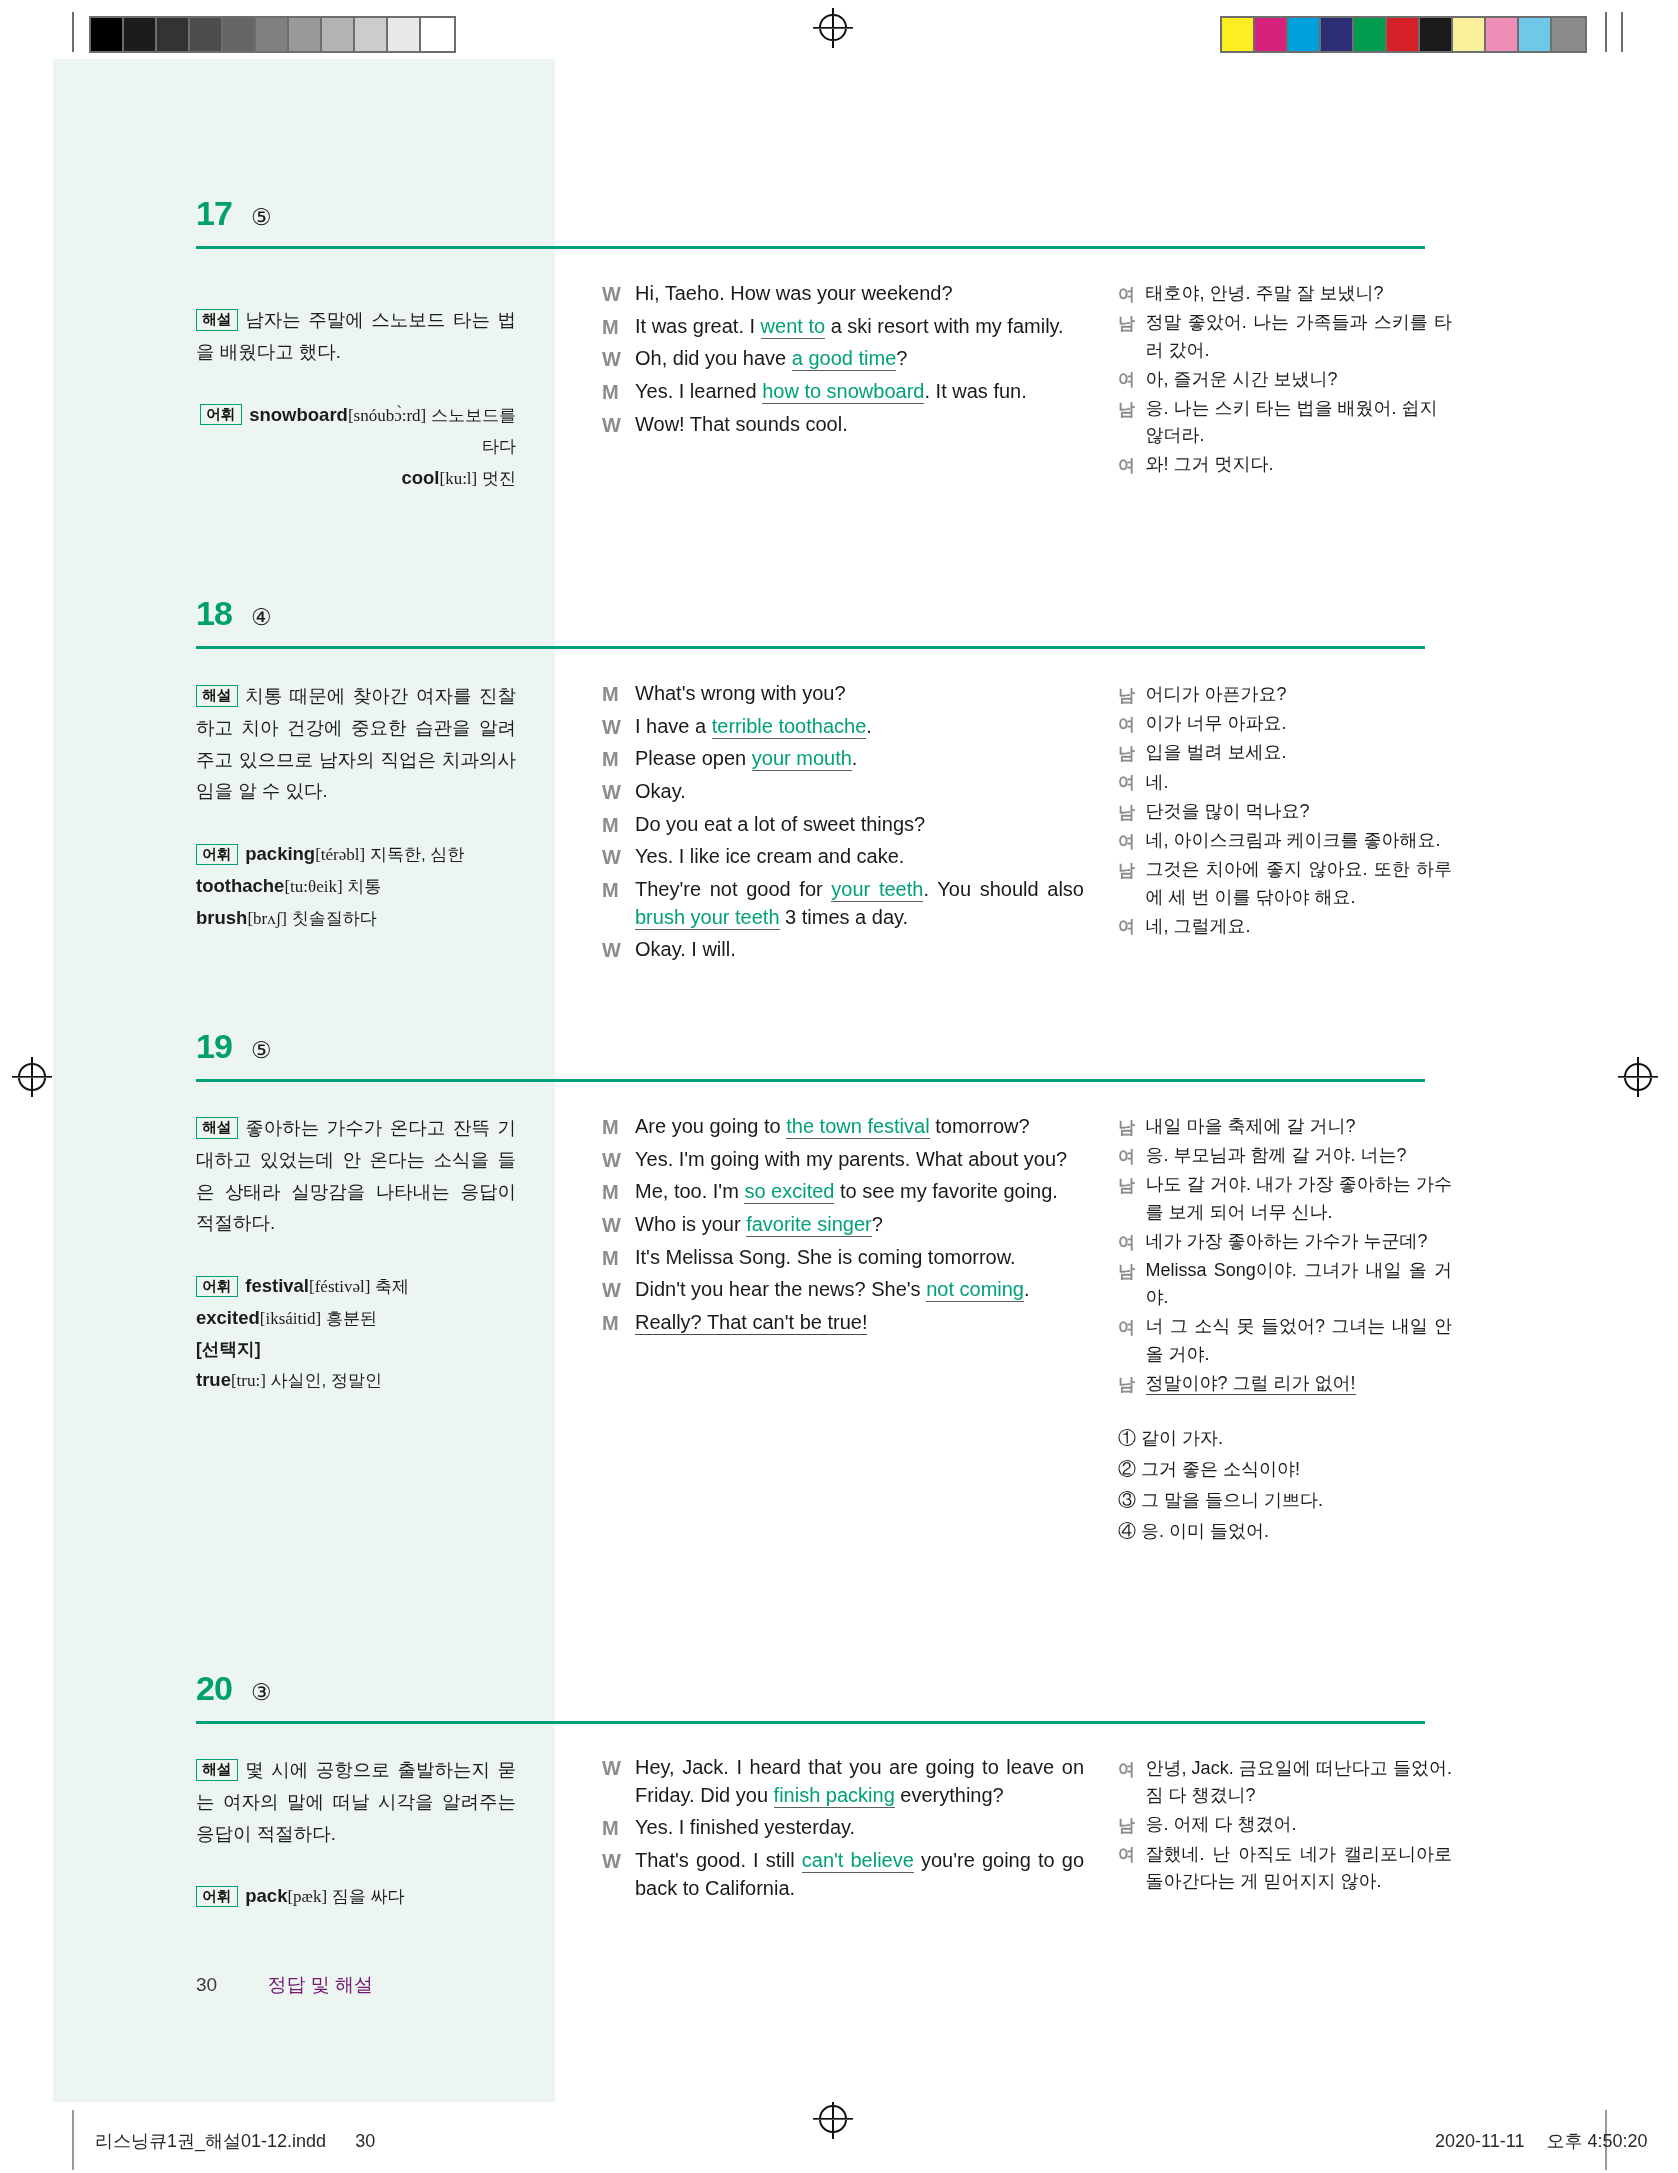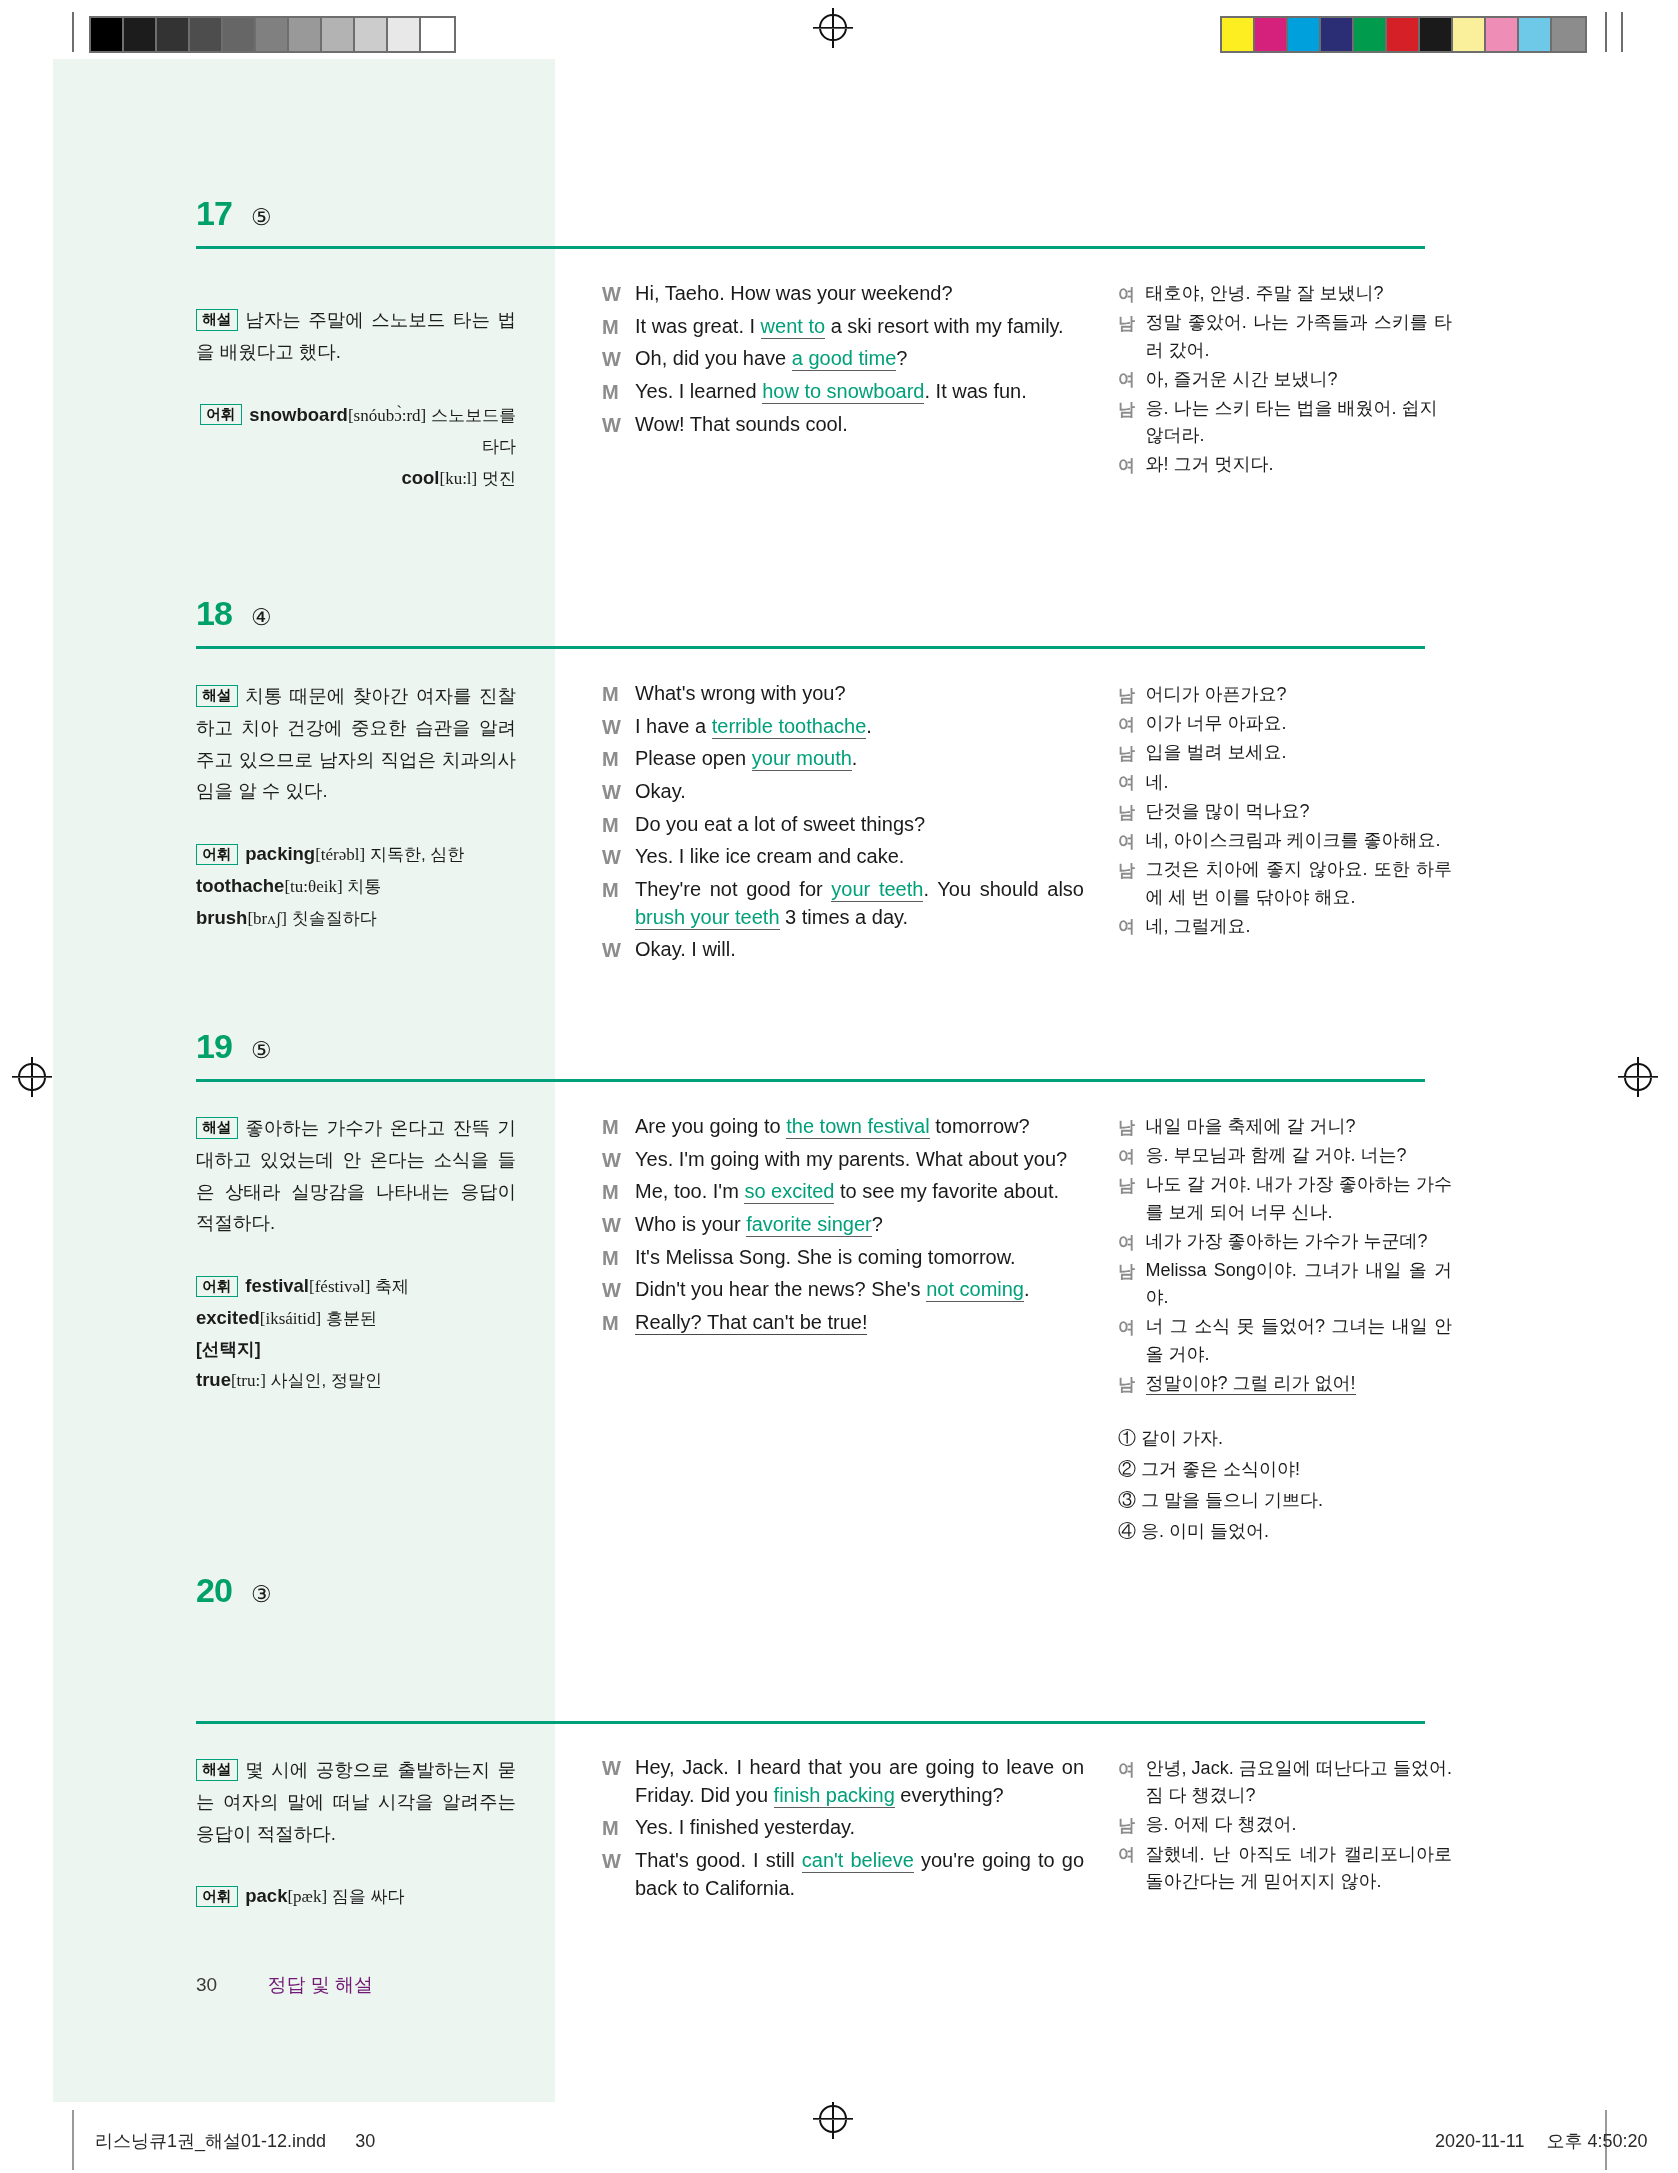--- a/index.html
+++ b/index.html
@@ -326,21 +326,21 @@
       <div class="line">
         <div class="spk">M</div>
         <div class="utt nojust"><span>Are you going to </span><span class="hl">the town festival</span><span> tomorrow?</span></div>
       </div>
       <div class="line">
         <div class="spk">W</div>
         <div class="utt"><span>Yes. I'm going with my parents. What about you?</span></div>
       </div>
       <div class="line">
         <div class="spk">M</div>
-        <div class="utt"><span>Me, too. I'm </span><span class="hl">so excited</span><span> to see my favorite about.</span></div>
+        <div class="utt"><span>Me, too. I'm </span><span class="hl">so excited</span><span> to see my favorite going.</span></div>
       </div>
       <div class="line">
         <div class="spk">W</div>
         <div class="utt nojust"><span>Who is your </span><span class="hl">favorite singer</span><span>?</span></div>
       </div>
       <div class="line">
         <div class="spk">M</div>
         <div class="utt nojust"><span>It's Melissa Song. She is coming tomorrow.</span></div>
       </div>
       <div class="line">
@@ -381,21 +381,21 @@
         <div class="kspk">남</div>
         <div class="kutt nojust"><span class="ul-plain">정말이야? 그럴 리가 없어!</span></div>
       </div>
       <div class="choices">
         <div>① 같이 가자.</div>
         <div>② 그거 좋은 소식이야!</div>
         <div>③ 그 말을 들으니 기쁘다.</div>
         <div>④ 응. 이미 들었어.</div>
       </div>
     </div>
-    <div class="q-head" style="top: 1573px;">
+    <div class="q-head" style="top: 1671px;">
       <span class="q-num">20</span>
       <span class="q-ans">③</span>
     </div>
     <div class="q-rule" style="top: 1721px;"></div>
     <div class="left-col" style="top: 1754px;">
       <div class="expl"><span class="tag">해설</span><span>몇 시에 공항으로 출발하는지 묻는 여자의 말에 떠날 시각을 알려주는 응답이 적절하다.</span></div>
       <div class="vocab" style="margin-top: 31px;">
         <div><span class="tag">어휘</span><span class="w">pack</span><span class="ipa">[pæk]</span><span class="kr"> 짐을 싸다</span></div>
       </div>
     </div>

